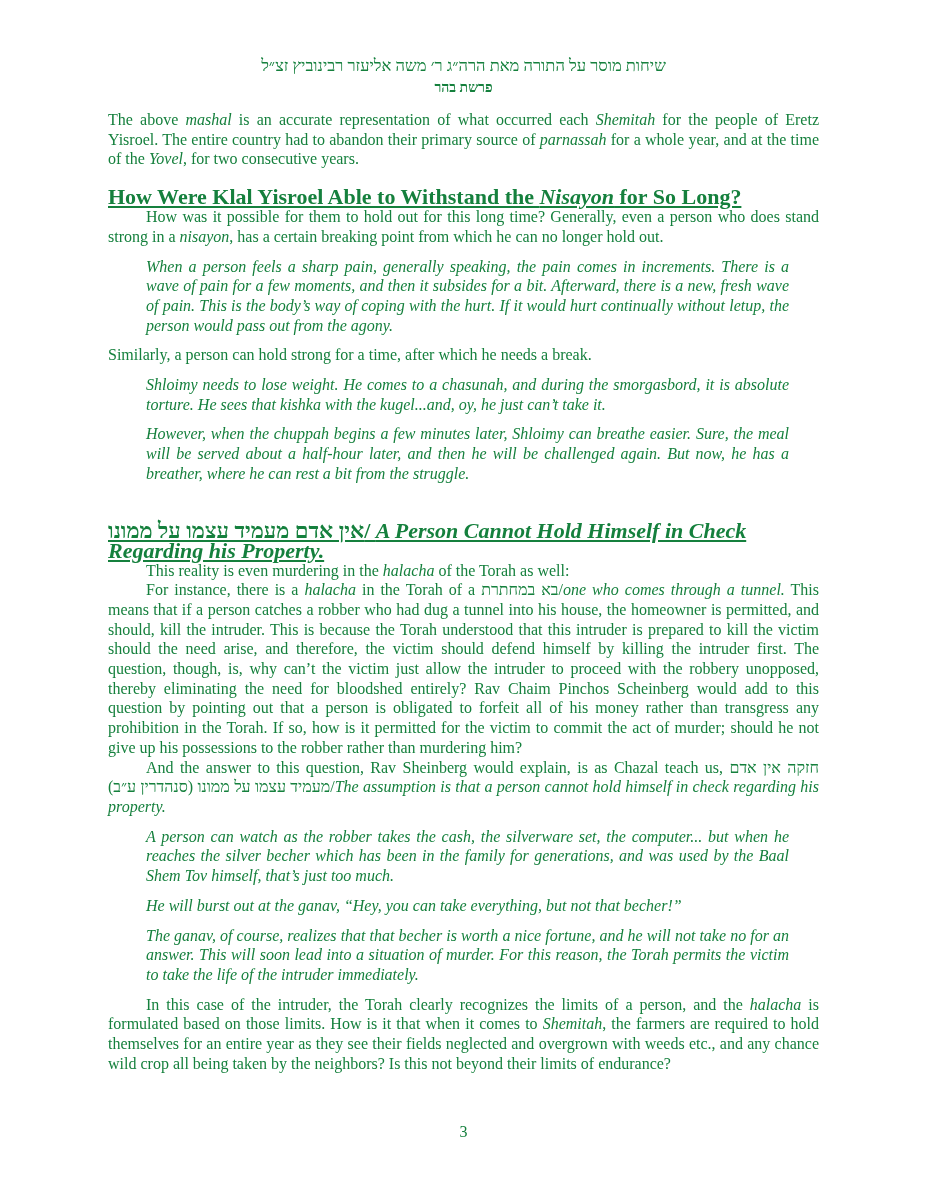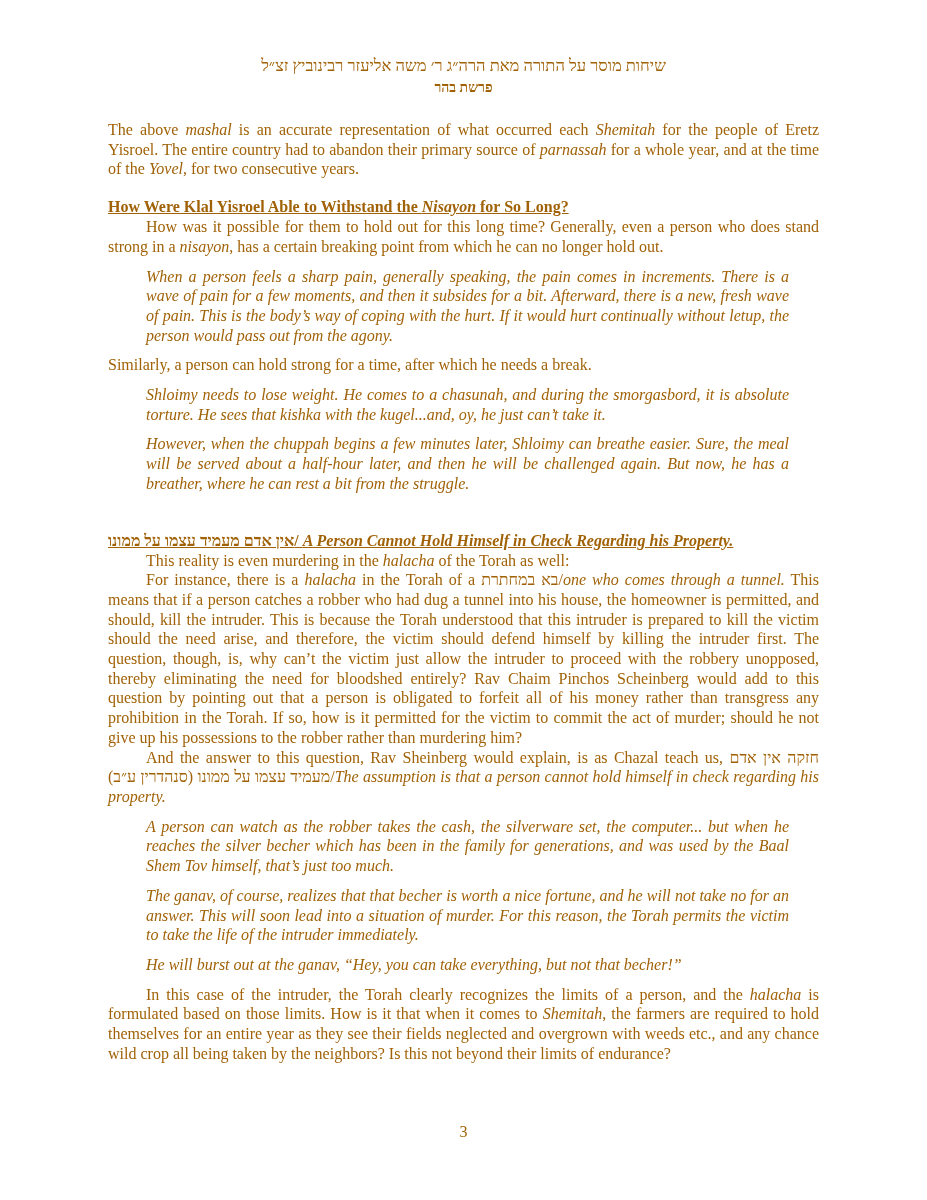--- a/index.html
+++ b/index.html
@@ -2,21 +2,21 @@
 <html lang="en"><head>
 <meta charset="utf-8">
 <style>
   html, body { margin: 0; padding: 0; background: #ffffff; }
   .page {
     position: relative;
     width: 927px;
     height: 1200px;
     margin: 0 auto;
     background: #ffffff;
-    color: #a16207;
+    color: #15803d;
     font-family: "Liberation Serif", "DejaVu Serif", serif;
     font-size: 16px;
     line-height: 19.7px;
     box-sizing: border-box;
     padding: 55px 108px 0 108px;
     overflow: hidden;
   }
   .hdr1 {
     text-align: center;
     direction: rtl;
@@ -25,34 +25,34 @@
     margin: 0;
   }
   .hdr2 {
     text-align: center;
     direction: rtl;
     font-size: 14px;
     font-weight: bold;
     line-height: 21px;
     margin: 1px 0 0 0;
   }
-  .content { margin-top: 22px; }
+  .content { margin-top: 12px; }
   p.body-p {
     margin: 0;
     text-align: justify;
   }
   p.first-indent { text-indent: 38px; }
   .quote {
     margin: 10px 30px 10px 38px;
     font-style: italic;
     text-align: justify;
   }
   .h-section {
     margin: 18px 0 0 0;
-    font-size: 16px;
+    font-size: 22px;
     font-weight: bold;
     text-decoration: underline;
     line-height: 20px;
   }
   .h-section.big-gap { margin-top: 37px; }
   .r-i { font-style: italic; }
   .he { unicode-bidi: isolate; }
   .page-number {
     position: absolute;
     left: 0; right: 0;
@@ -90,23 +90,23 @@
     <h2 class="h-section big-gap"><span class="he" dir="rtl">אין אדם מעמיד עצמו על ממונו</span><span>/ </span><span class="r-i">A Person Cannot Hold Himself in Check Regarding his Property.</span></h2>
 
     <p class="body-p first-indent"><span>This reality is even murdering in the </span><span class="r-i">halacha</span><span> of the Torah as well:</span></p>
 
     <p class="body-p first-indent"><span>For instance, there is a </span><span class="r-i">halacha</span><span> in the Torah of a </span><span class="he" dir="rtl">בא במחתרת</span><span>/</span><span class="r-i">one who comes through a tunnel.</span><span> This means that if a person catches a robber who had dug a tunnel into his house, the homeowner is permitted, and should, kill the intruder. This is because the Torah understood that this intruder is prepared to kill the victim should the need arise, and therefore, the victim should defend himself by killing the intruder first. The question, though, is, why can’t the victim just allow the intruder to proceed with the robbery unopposed, thereby eliminating the need for bloodshed entirely? Rav Chaim Pinchos Scheinberg would add to this question by pointing out that a person is obligated to forfeit all of his money rather than transgress any prohibition in the Torah. If so, how is it permitted for the victim to commit the act of murder; should he not give up his possessions to the robber rather than murdering him?</span></p>
 
     <p class="body-p first-indent"><span>And the answer to this question, Rav Sheinberg would explain, is as Chazal teach us, </span><span class="he" dir="rtl">חזקה אין אדם מעמיד עצמו על ממונו (סנהדרין ע״ב)</span><span>/</span><span class="r-i">The assumption is that a person cannot hold himself in check regarding his property.</span></p>
 
     <p class="quote">A person can watch as the robber takes the cash, the silverware set, the computer... but when he reaches the silver becher which has been in the family for generations, and was used by the Baal Shem Tov himself, that’s just too much.</p>
 
+    <p class="quote">He will burst out at the ganav, “Hey, you can take everything, but not that becher!”</p>
+
     <p class="quote">The ganav, of course, realizes that that becher is worth a nice fortune, and he will not take no for an answer. This will soon lead into a situation of murder. For this reason, the Torah permits the victim to take the life of the intruder immediately.</p>
-
-    <p class="quote">He will burst out at the ganav, “Hey, you can take everything, but not that becher!”</p>
 
     <p class="body-p first-indent"><span>In this case of the intruder, the Torah clearly recognizes the limits of a person, and the </span><span class="r-i">halacha</span><span> is formulated based on those limits. How is it that when it comes to </span><span class="r-i">Shemitah</span><span>, the farmers are required to hold themselves for an entire year as they see their fields neglected and overgrown with weeds etc., and any chance wild crop all being taken by the neighbors? Is this not beyond their limits of endurance?</span></p>
 
   </main>
 
   <div class="page-number">3</div>
 
 </div>
 
 </body></html>

